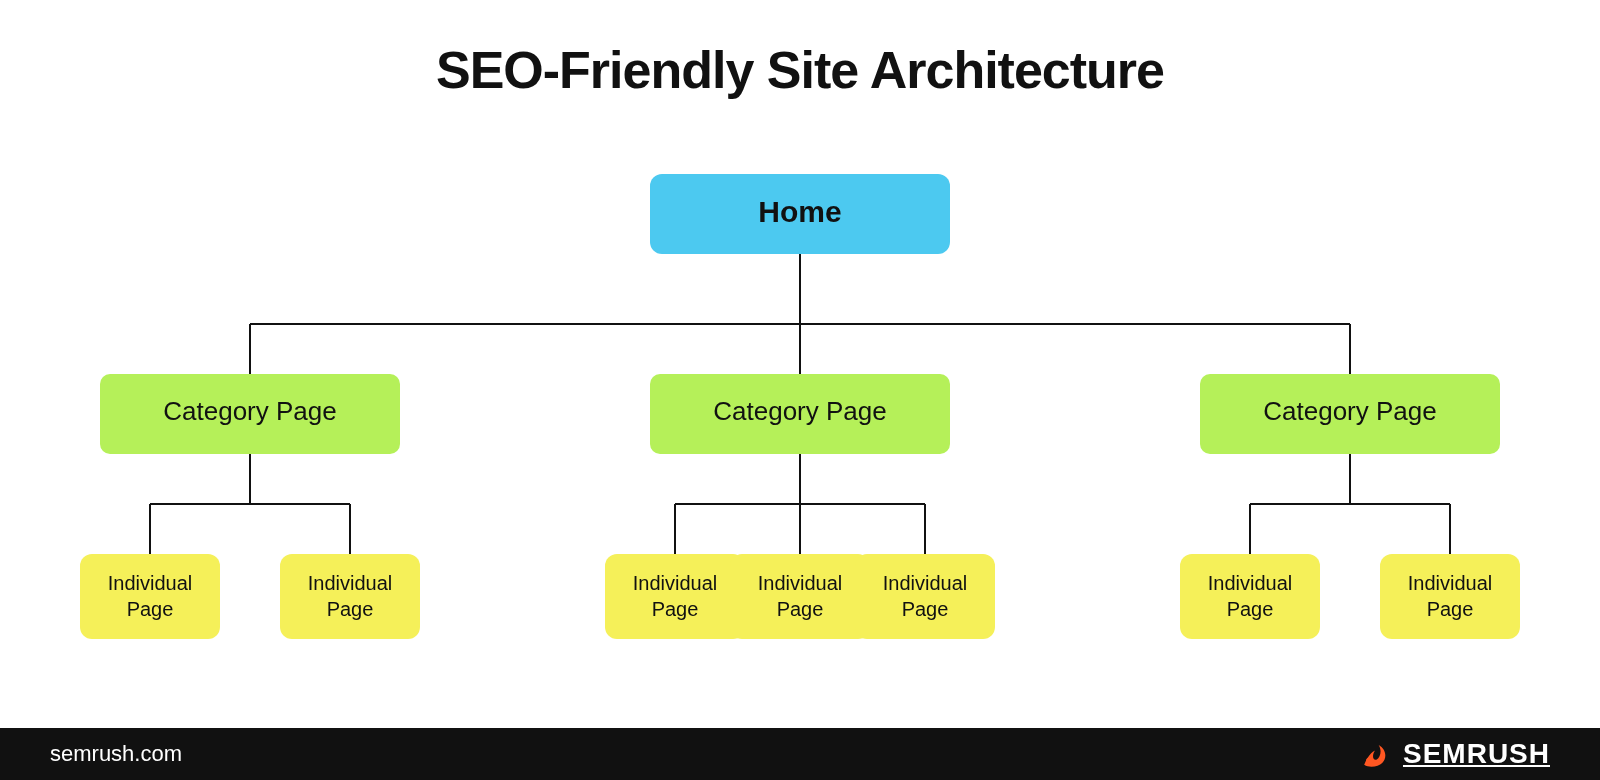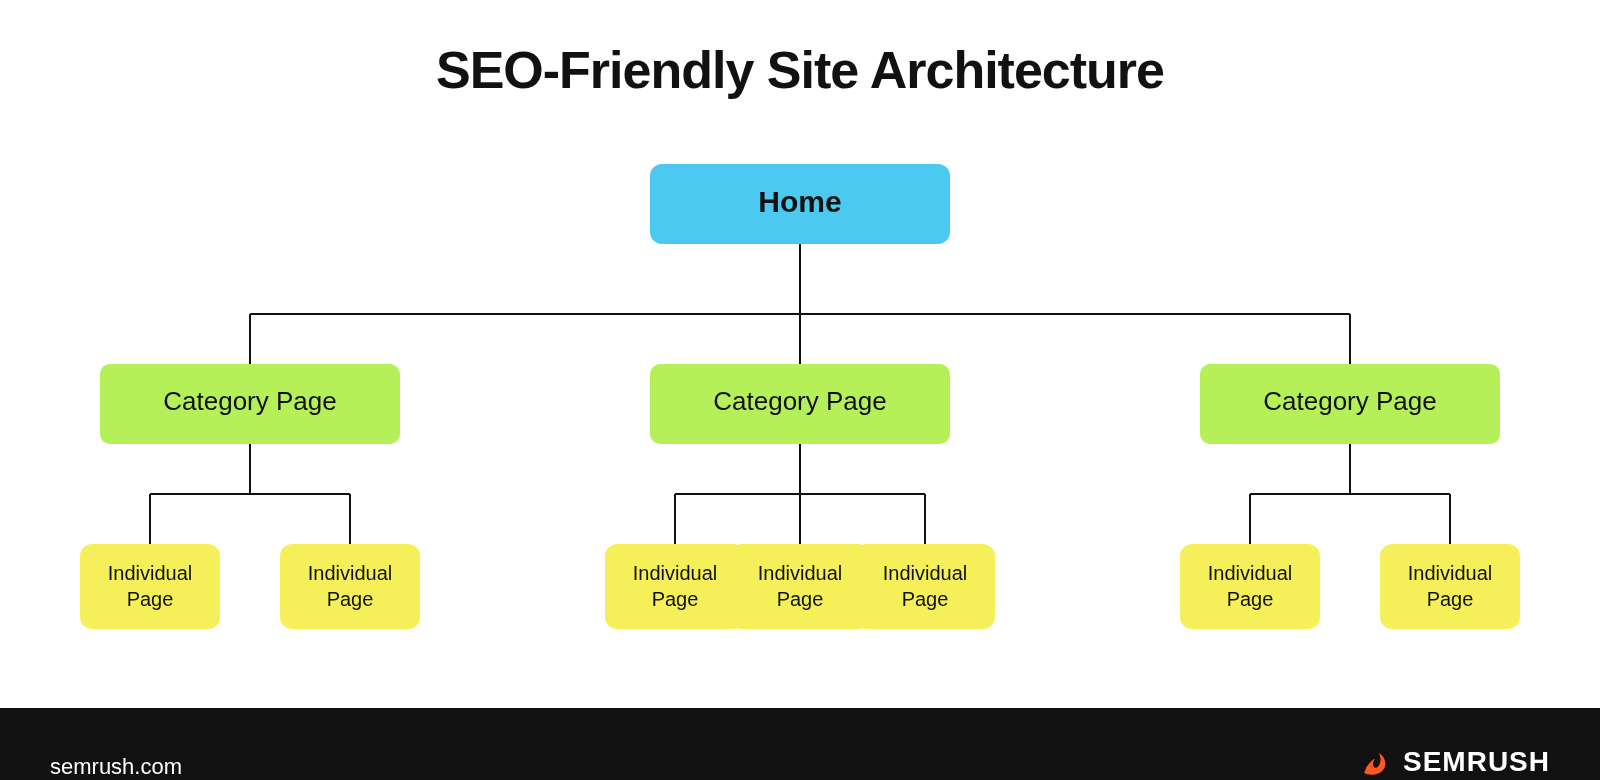--- a/index.html
+++ b/index.html
@@ -37,38 +37,39 @@
       display: flex;
       flex-direction: column;
       align-items: center;
       justify-content: center;
     }
 
     
     .footer {
       background: #111111;
       color: #ffffff;
-      height: 72px;
+      height: 52px;
       display: flex;
-      align-items: flex-end;
+      align-items: center;
       justify-content: space-between;
       padding: 0 50px;
       flex-shrink: 0;
     }
 
     .footer-domain {
       font-size: 22px;
       color: #ffffff;
       font-weight: 400;
     }
 
     .footer-logo {
       display: flex;
       align-items: center;
       gap: 10px;
+      text-decoration: underline;
     }
 
     .footer-logo-text {
       font-size: 28px;
       font-weight: 900;
       color: #ffffff;
       letter-spacing: 1px;
     }
 
     .semrush-icon {

